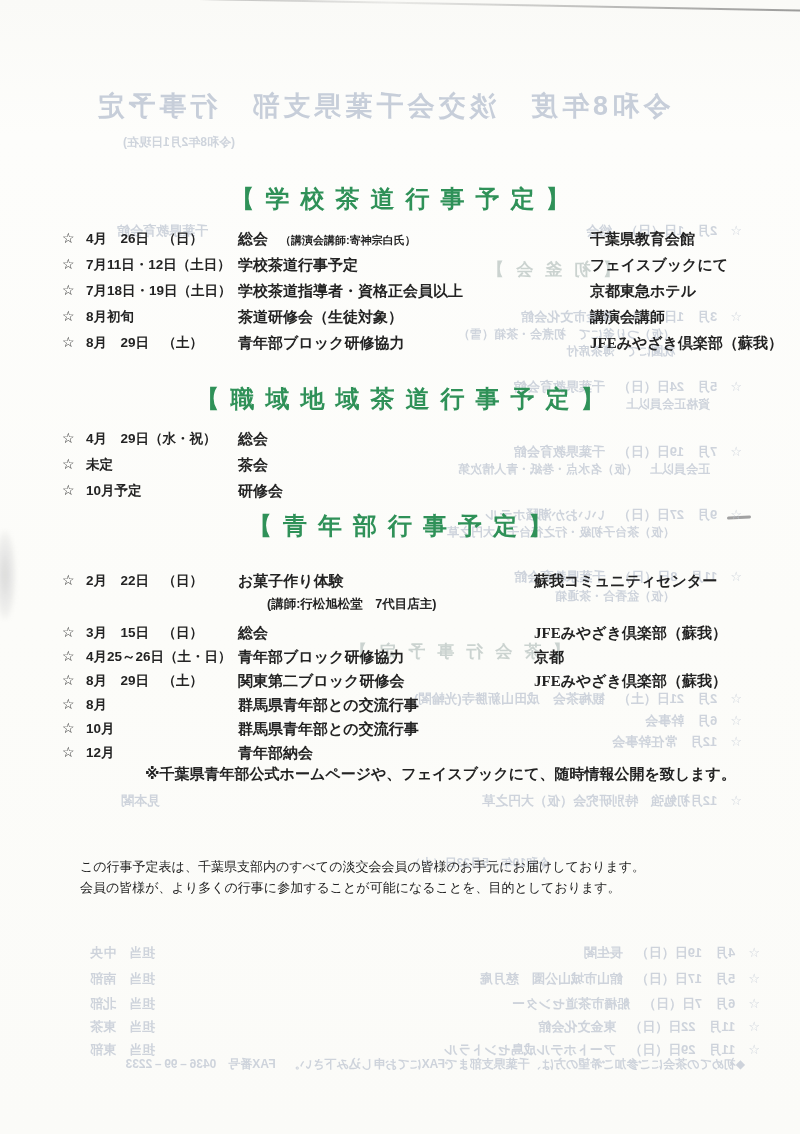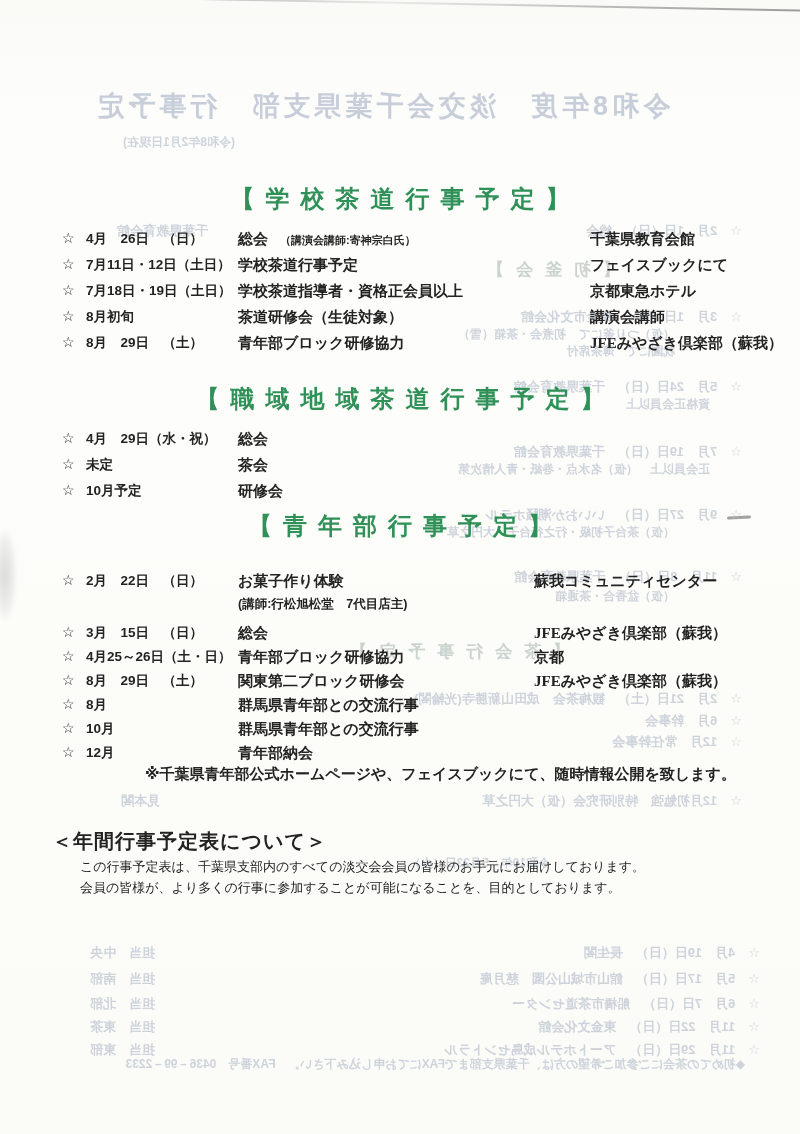--- a/index.html
+++ b/index.html
@@ -139,21 +139,21 @@
     <span class="event">研修会</span>
   </div>
 
   <div class="sec-title" style="top:510px;">【青年部行事予定】</div>
   <div class="row" style="top:572px;">
     <span class="star">☆</span>
     <span class="date">2月　22日　（日）</span>
     <span class="event">お菓子作り体験</span>
     <span class="venue v3">蘇我コミュニティセンター</span>
   </div>
-  <div class="row" style="top:596px;">
+  <div class="row" style="top:596px;margin-left:29px;">
     <span class="subnote">(講師:行松旭松堂　7代目店主)</span>
   </div>
   <div class="row" style="top:624px;">
     <span class="star">☆</span>
     <span class="date">3月　15日　（日）</span>
     <span class="event">総会</span>
     <span class="venue v3">JFEみやざき倶楽部（蘇我）</span>
   </div>
   <div class="row" style="top:648px;">
     <span class="star">☆</span>
@@ -178,17 +178,16 @@
     <span class="event">群馬県青年部との交流行事</span>
   </div>
   <div class="row" style="top:744px;">
     <span class="star">☆</span>
     <span class="date">12月</span>
     <span class="event">青年部納会</span>
   </div>
 
   <div class="info-note">※千葉県青年部公式ホームページや、フェイスブックにて、随時情報公開を致します。</div>
 
-  <div class="about-hdr">＜年間行事予定表について＞</div>
   <div class="about-line" style="top:879px;">会員の皆様が、より多くの行事に参加することが可能になることを、目的としております。</div>
   <div class="about-line" style="top:858px;">この行事予定表は、千葉県支部内のすべての淡交会会員の皆様のお手元にお届けしております。</div>
 
 </div>
 
 </body></html>

